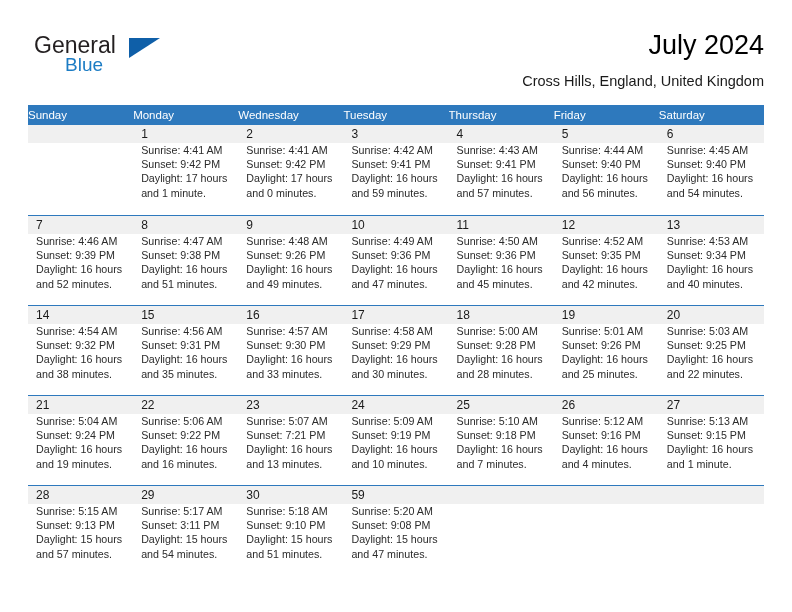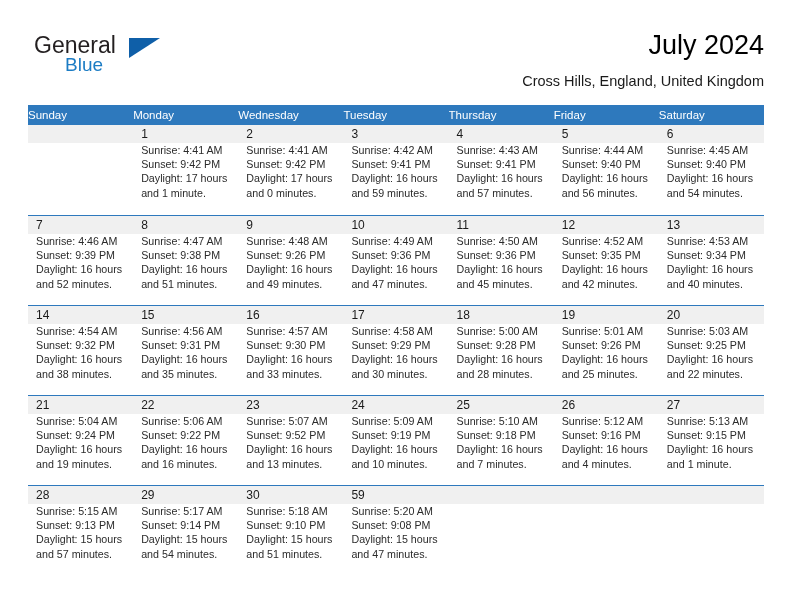--- a/index.html
+++ b/index.html
@@ -438,21 +438,21 @@
               <div class="day-line">Daylight: 16 hours</div>
               <div class="day-line">and 16 minutes.</div>
             </div>
           </div>
           <div class="day-cell">
             <div class="daynum-band">
               <span class="daynum">23</span>
             </div>
             <div class="day-lines">
               <div class="day-line">Sunrise: 5:07 AM</div>
-              <div class="day-line">Sunset: 9:52 PM</div>
+              <div class="day-line">Sunset: 7:21 PM</div>
               <div class="day-line">Daylight: 16 hours</div>
               <div class="day-line">and 13 minutes.</div>
             </div>
           </div>
           <div class="day-cell">
             <div class="daynum-band">
               <span class="daynum">24</span>
             </div>
             <div class="day-lines">
               <div class="day-line">Sunrise: 5:09 AM</div>
@@ -506,21 +506,21 @@
               <div class="day-line">Daylight: 15 hours</div>
               <div class="day-line">and 57 minutes.</div>
             </div>
           </div>
           <div class="day-cell">
             <div class="daynum-band">
               <span class="daynum">29</span>
             </div>
             <div class="day-lines">
               <div class="day-line">Sunrise: 5:17 AM</div>
-              <div class="day-line">Sunset: 9:14 PM</div>
+              <div class="day-line">Sunset: 3:11 PM</div>
               <div class="day-line">Daylight: 15 hours</div>
               <div class="day-line">and 54 minutes.</div>
             </div>
           </div>
           <div class="day-cell">
             <div class="daynum-band">
               <span class="daynum">30</span>
             </div>
             <div class="day-lines">
               <div class="day-line">Sunrise: 5:18 AM</div>

